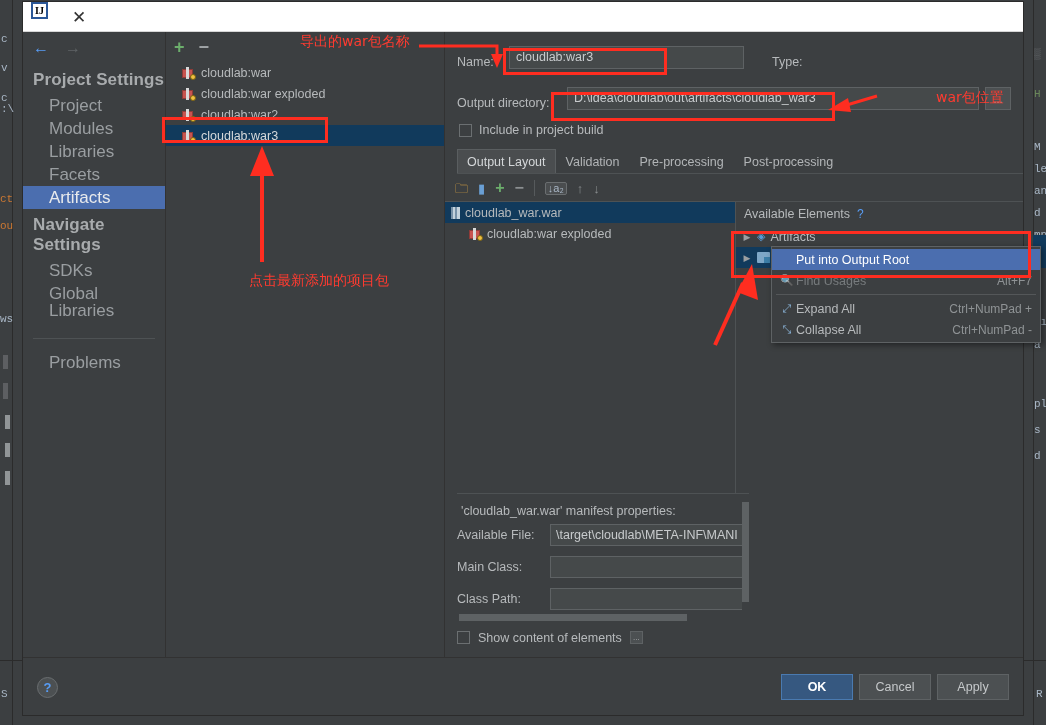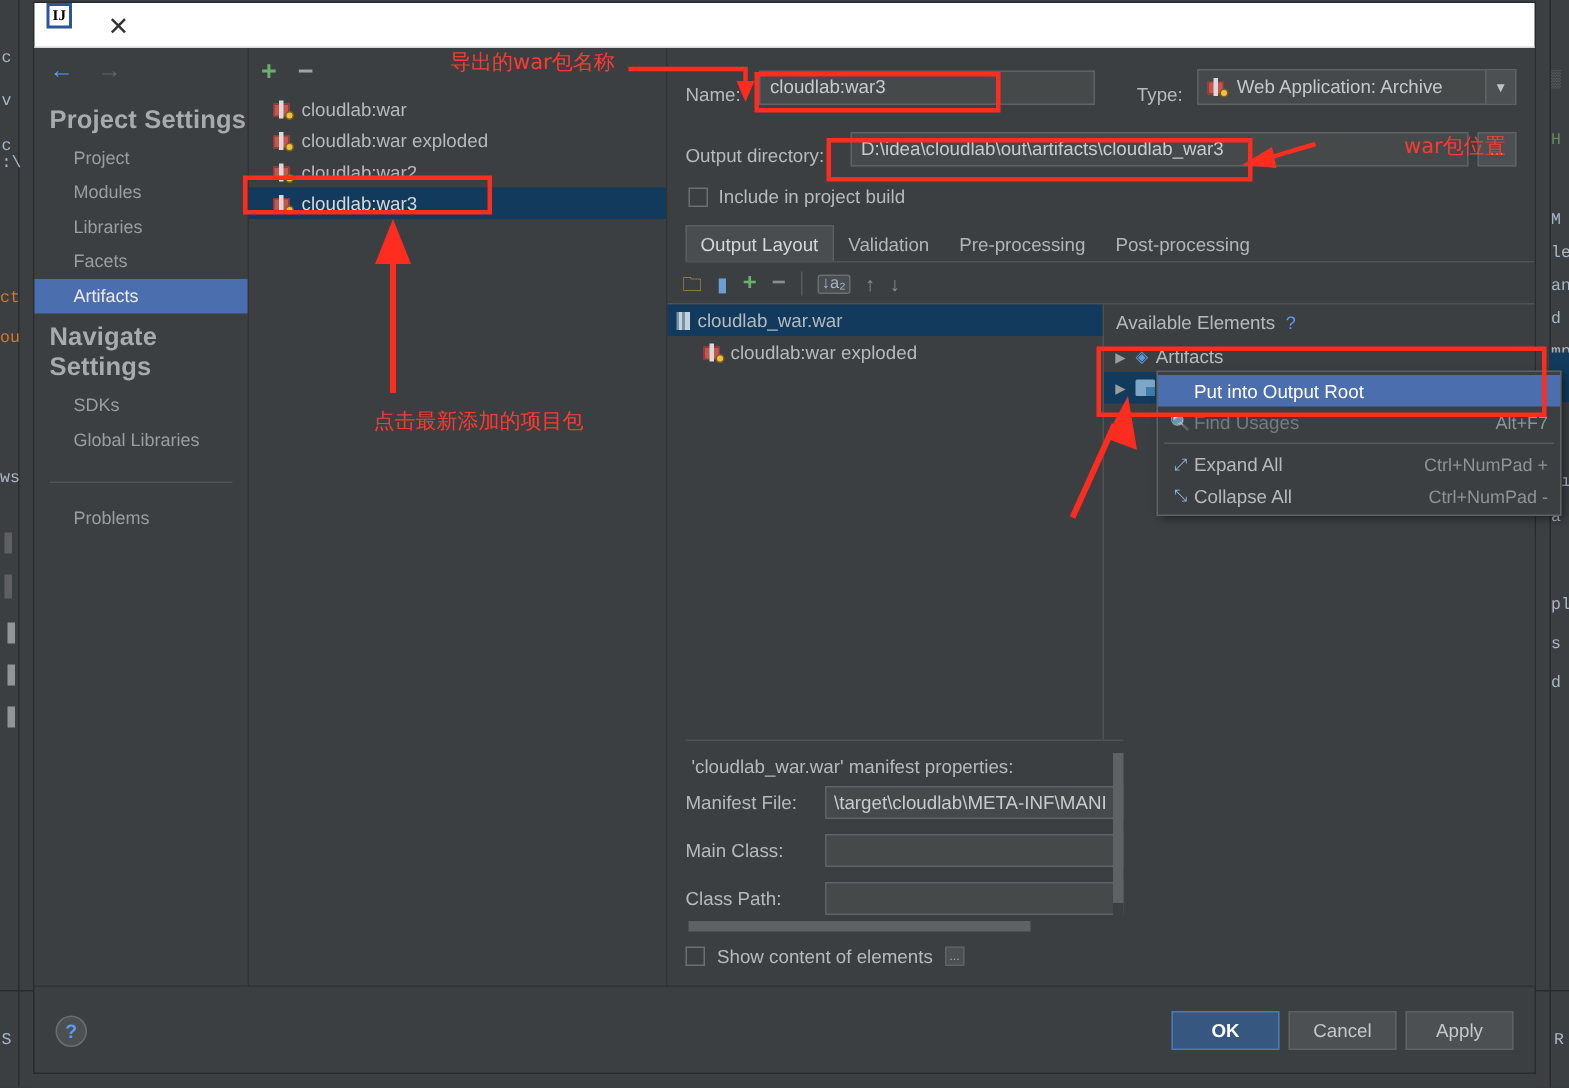--- a/index.html
+++ b/index.html
@@ -115,21 +115,21 @@
   .arrow.back { color: #589df6; }
   .arrow.fwd { color: #5f6466; }
   .nav-group-title {
     font-size: 17px;
     font-weight: bold;
     color: #a8abad;
     padding: 6px 0 4px 10px;
     letter-spacing: .1px;
   }
   .nav-item {
-    font-size: 12px;
+    font-size: 17px;
     color: #9a9ea1;
     padding: 3px 0 3px 26px;
     line-height: 17px;
   }
   .nav-item.selected {
     background: #4b6eaf;
     color: #e8eaec;
   }
   .nav-sep {
     height: 1px;
@@ -612,29 +612,20 @@
             </div>
           </div>
         </div>
 
         <div class="editor-panel">
 
           <div class="form-row">
             <span class="lbl" style="width:52px;">Name:</span>
             <div class="txtfield" style="width:235px;">cloudlab:war3</div>
             <span class="lbl" style="margin-left:28px; margin-right:10px;">Type:</span>
-            <div class="combo" style="width:224px;">
-              <span class="cv">
-                <span class="gift-icon">
-                    <span class="badge"></span>
-                  </span>
-                <span>Web Application: Archive</span>
-              </span>
-              <span class="carrow">▼</span>
-            </div>
           </div>
 
           <div class="form-row" style="margin-top:18px;">
             <span class="lbl" style="width:110px;">Output directory:</span>
             <div class="txtfield" style="flex:1; margin-right:0;">D:\idea\cloudlab\out\artifacts\cloudlab_war3</div>
             <div class="btn-ellipsis">...</div>
           </div>
 
           <div class="cb-row">
             <span class="checkbox"></span>
@@ -712,21 +703,21 @@
                   <span class="ctx-lbl">Collapse All</span>
                   <span class="ctx-key">Ctrl+NumPad -</span>
                 </div>
               </div>
             </div>
           </div>
 
           <div class="manifest">
             <div class="manifest-title">'cloudlab_war.war' manifest properties:</div>
             <div class="mrow">
-              <span class="lbl">Manifest File:</span>
+              <span class="lbl">Available File:</span>
               <div class="mfield">\target\cloudlab\META-INF\MANI</div>
             </div>
             <div class="mrow">
               <span class="lbl">Main Class:</span>
               <div class="mfield"></div>
             </div>
             <div class="mrow" style="margin-bottom:4px;">
               <span class="lbl">Class Path:</span>
               <div class="mfield"></div>
             </div>

